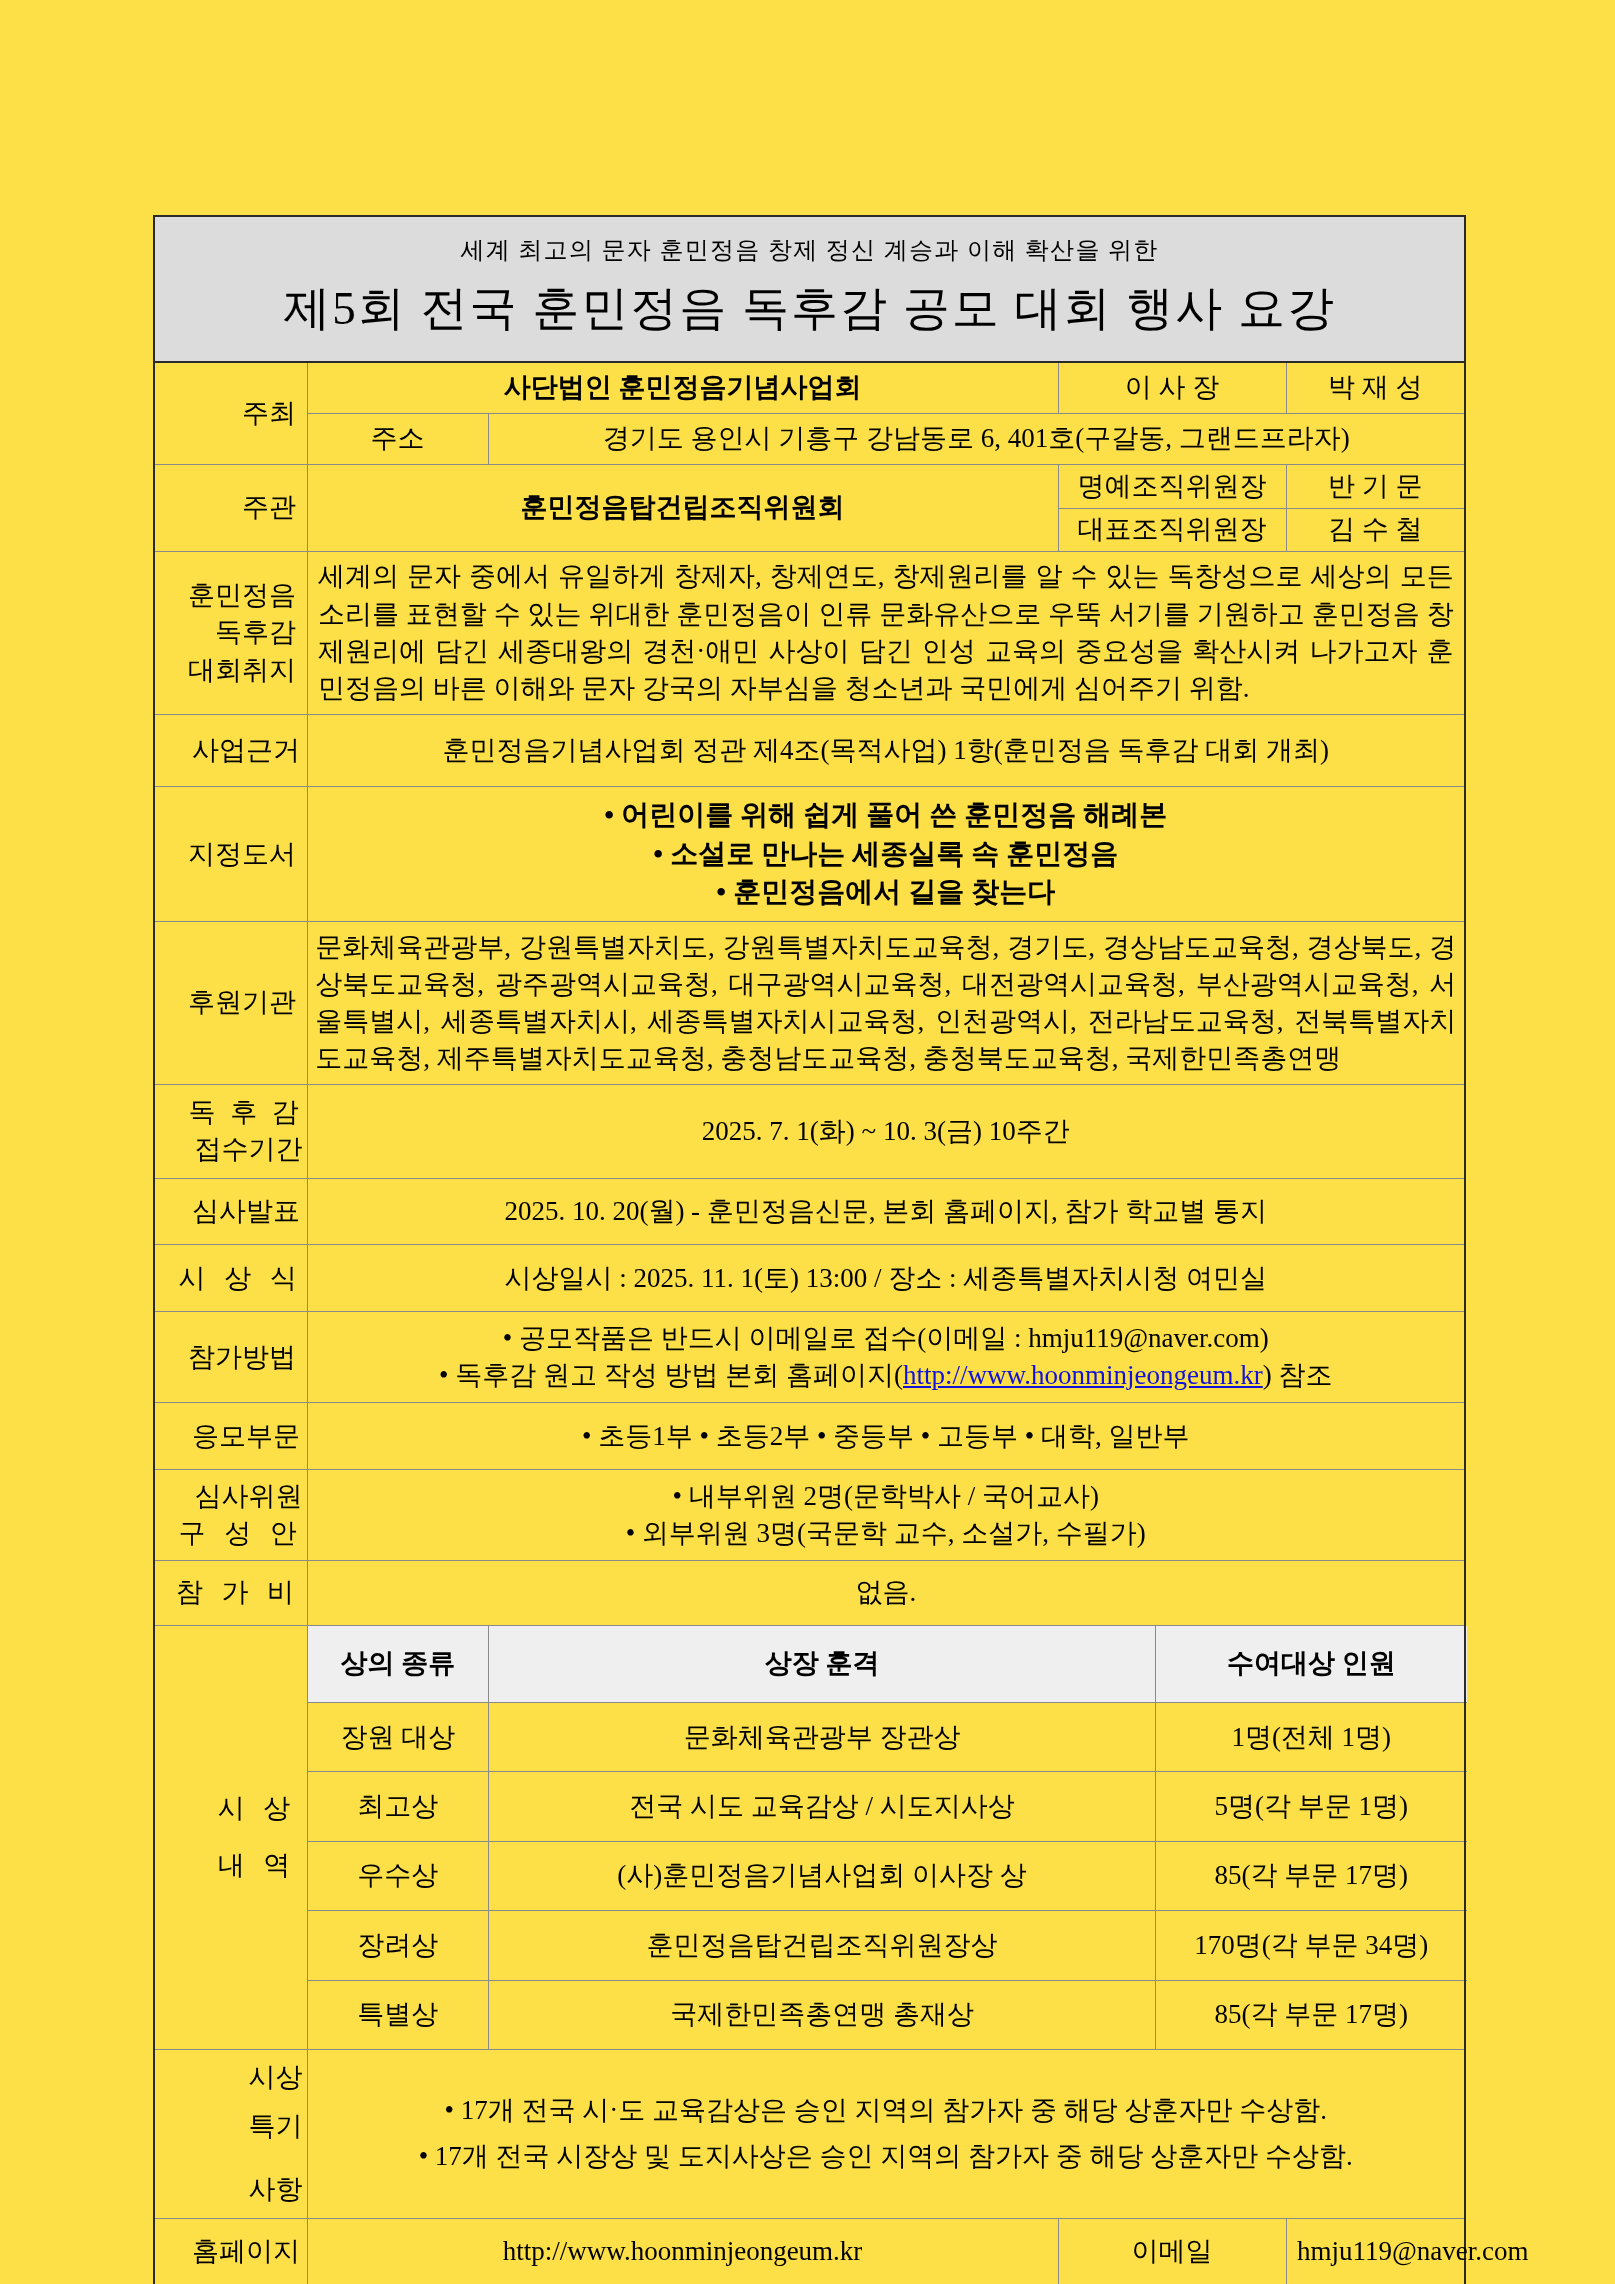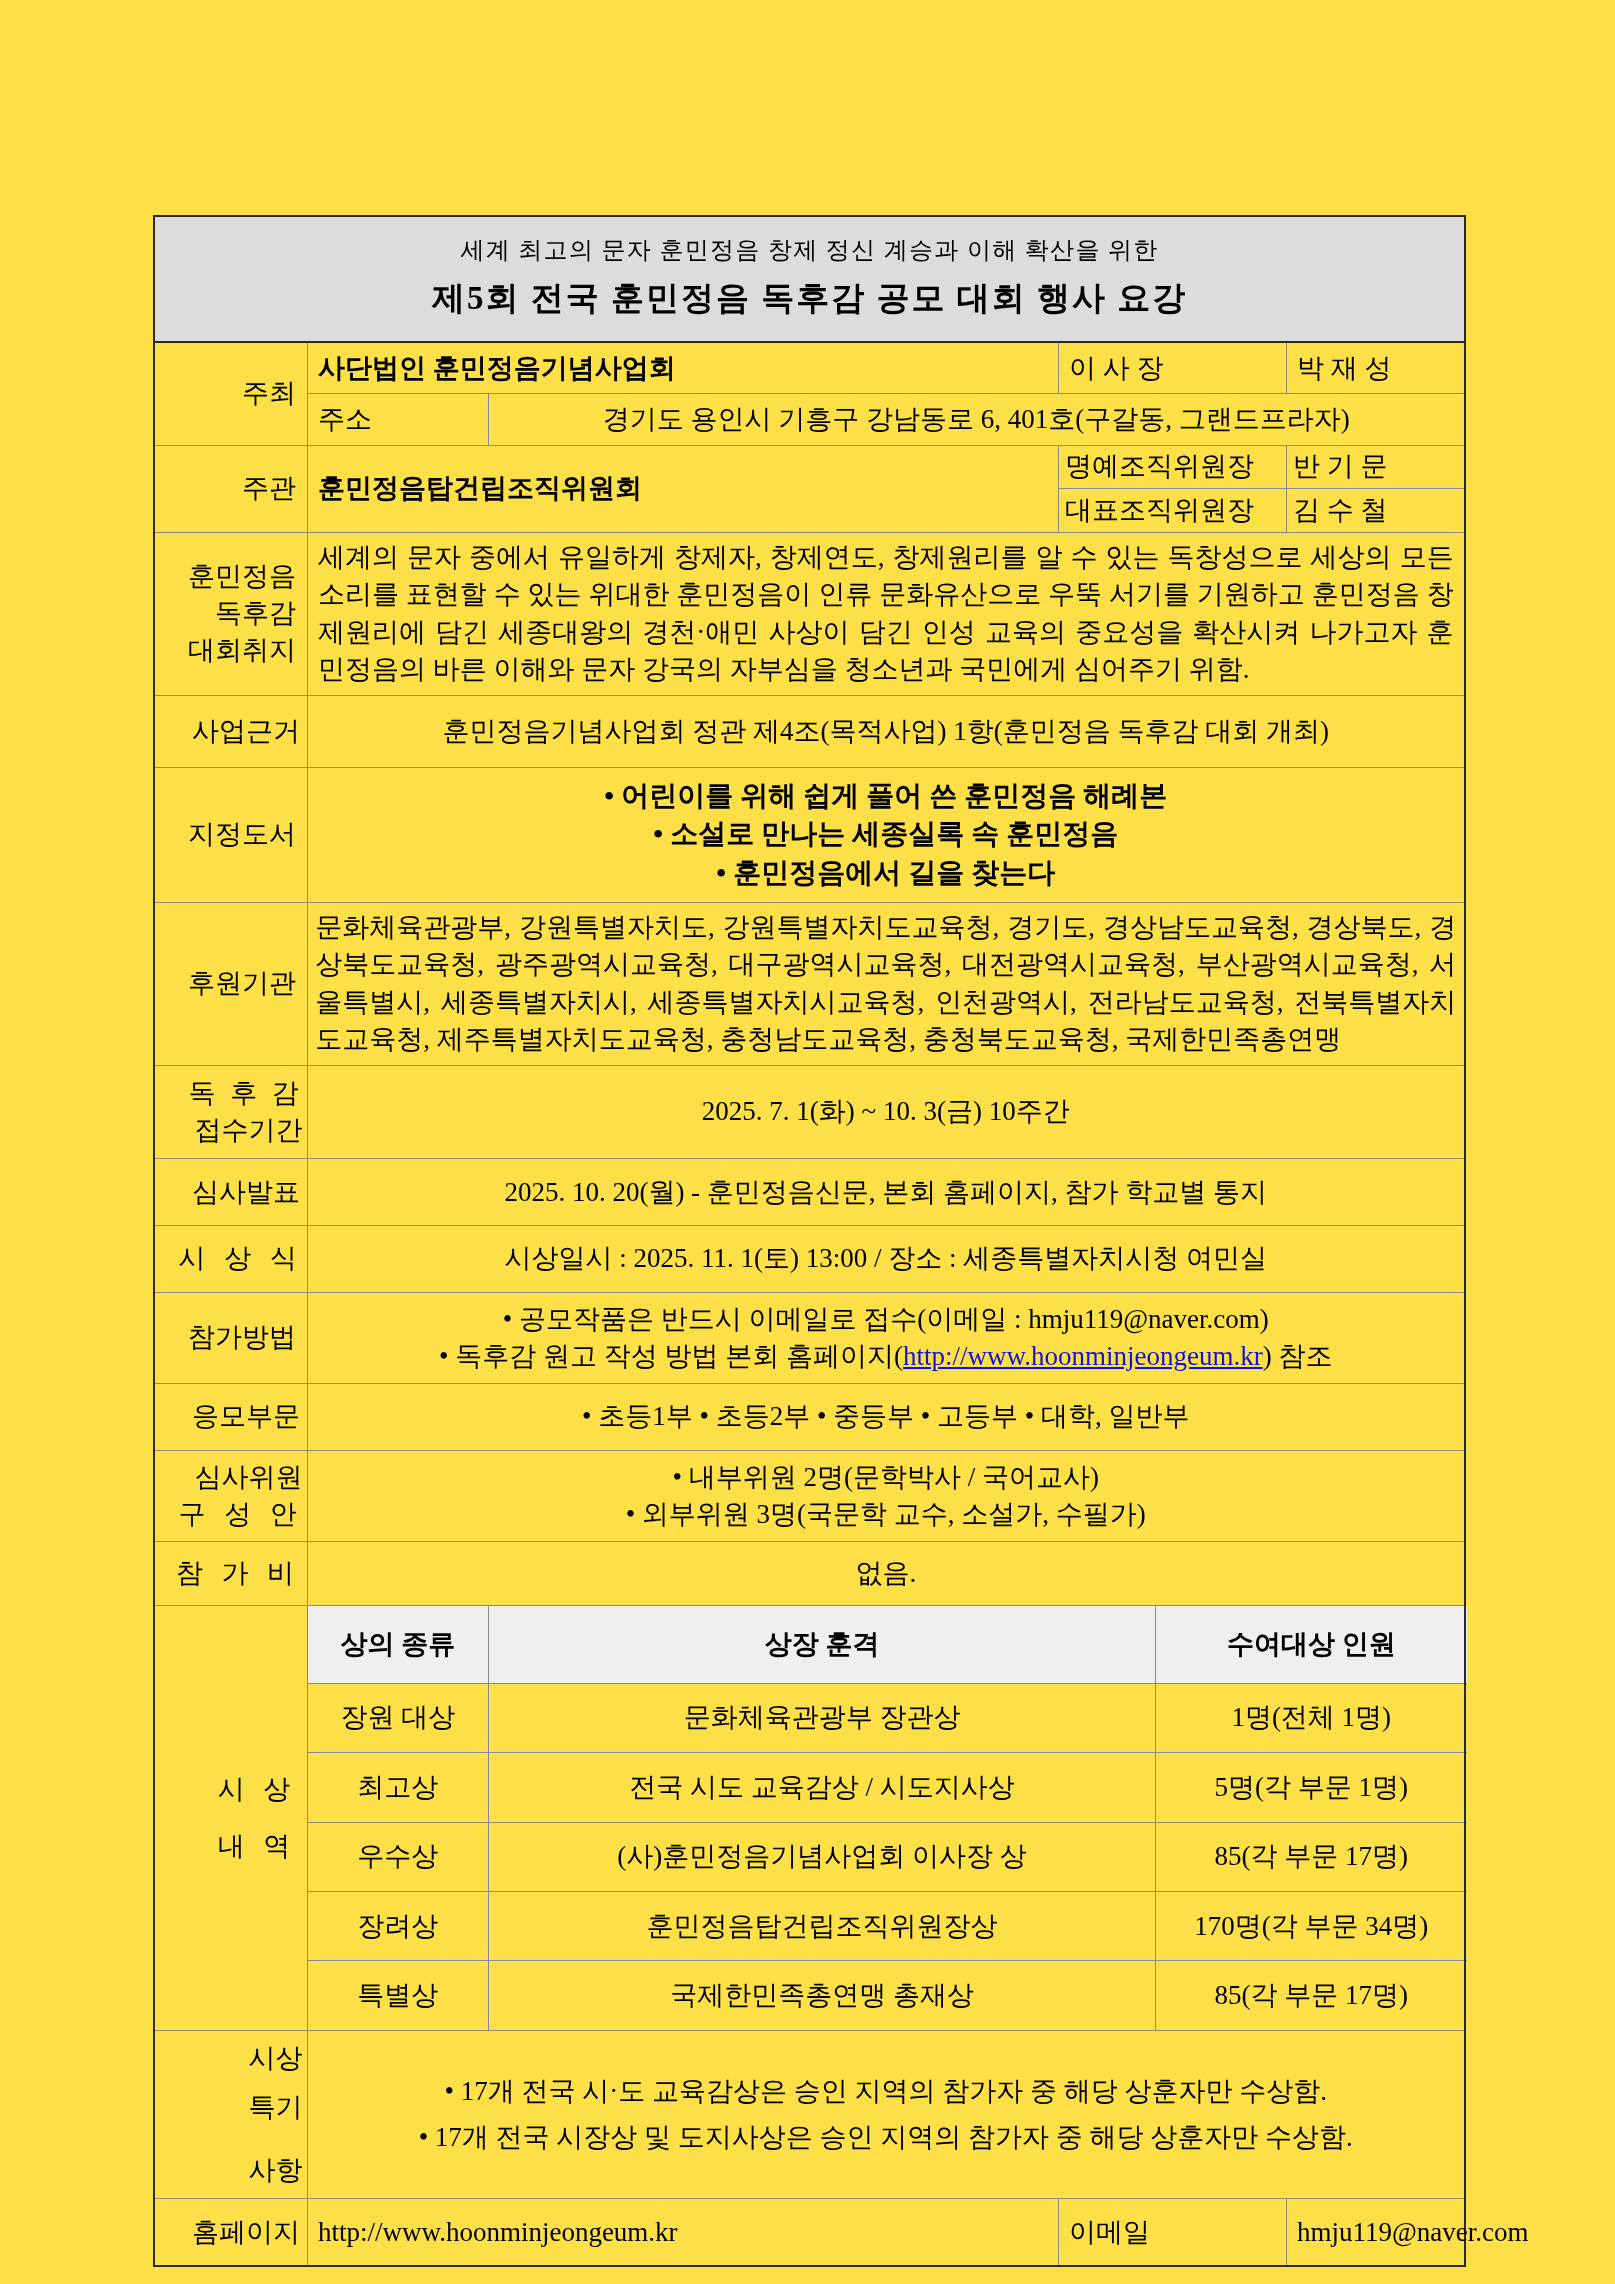--- a/index.html
+++ b/index.html
@@ -41,36 +41,36 @@
     text-align: center;
     padding: 17px 6.5px 19.6px 6.5px !important;
   }
   .banner-sub {
     font-size: 24px;
     letter-spacing: 1.3px;
     margin-bottom: 9px;
     white-space: nowrap;
   }
   .banner-title {
-    font-size: 33px;
-    font-weight: bold;
+    font-size: 47px;
+    font-weight: normal;
     letter-spacing: 2px;
     white-space: nowrap;
   }
 
   
   .lbl {
     text-align: right;
     white-space: nowrap;
     font-size: 27px;
   }
   .lbl-sp { letter-spacing: 5.9px; }
   .lbl-multi { line-height: 1.30; }
 
-  .ctr { }
+  .ctr { text-align: center; }
   .bold { font-weight: bold; }
   .big { font-size: 31px; }
   .nowrap { white-space: nowrap; }
 
   .body-cell { text-align: center; }
   .para {
     text-align: justify;
     text-justify: inter-character;
     line-height: 1.45;
     font-size: 27px;

